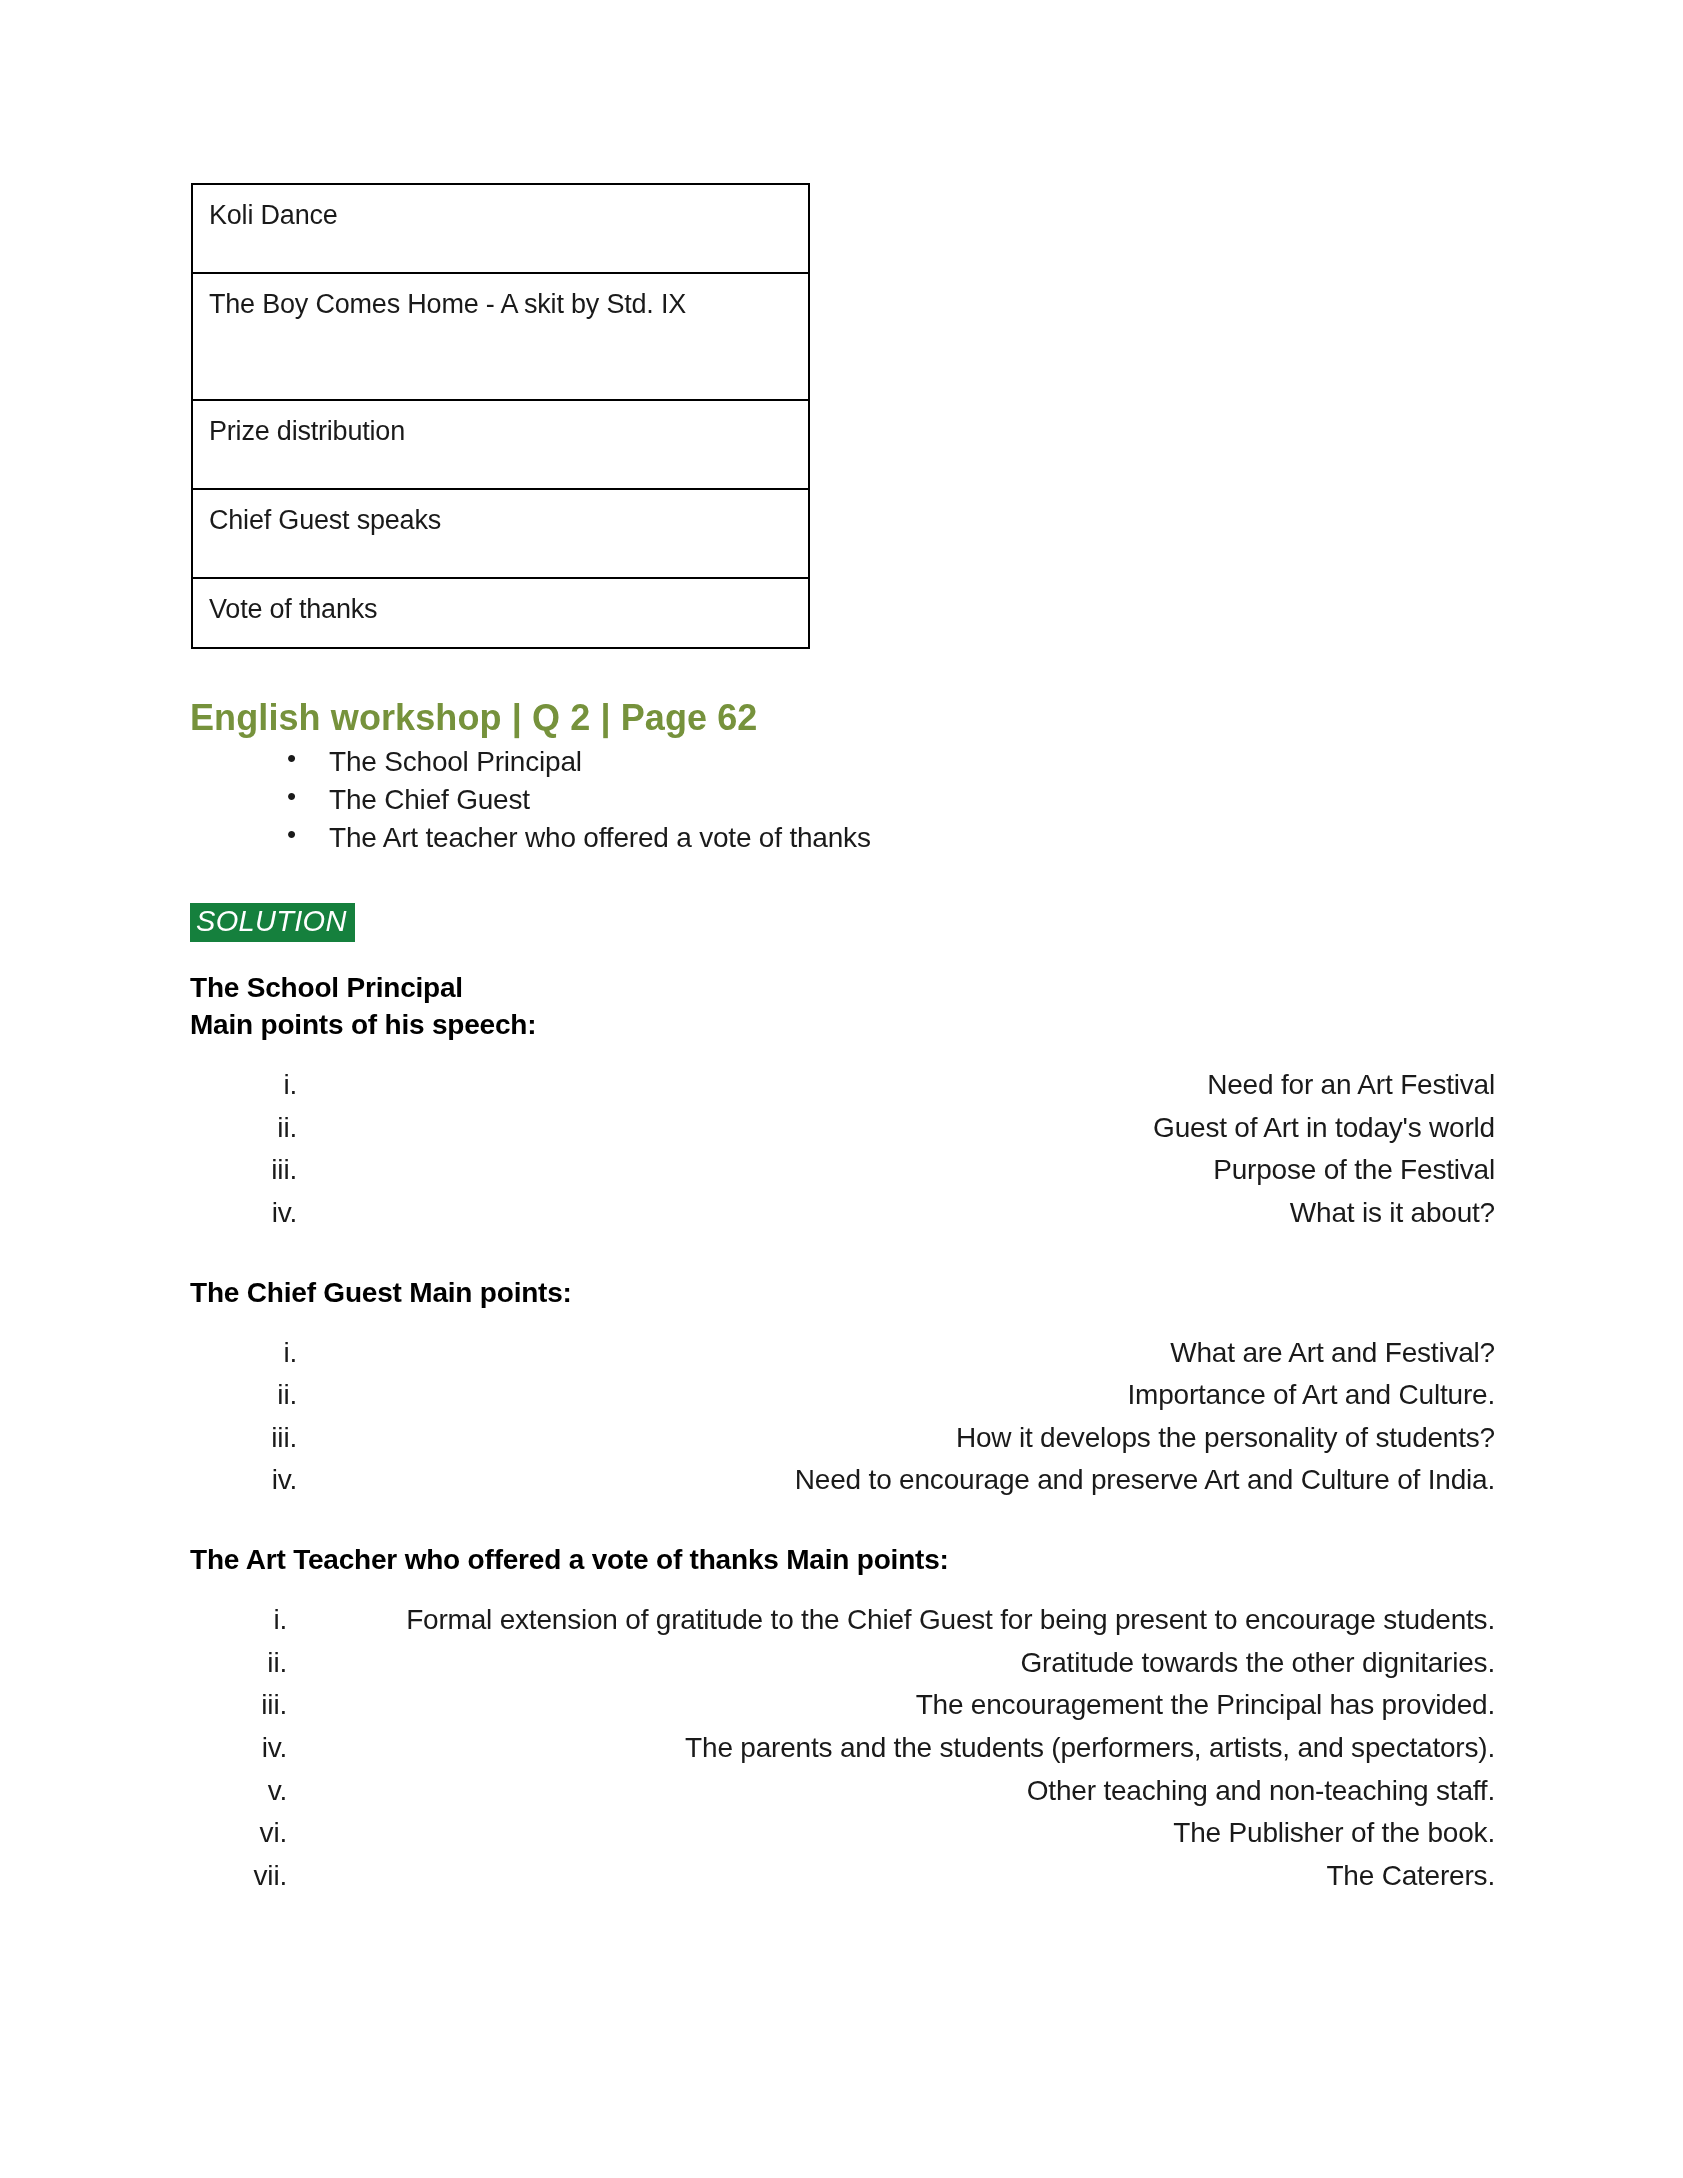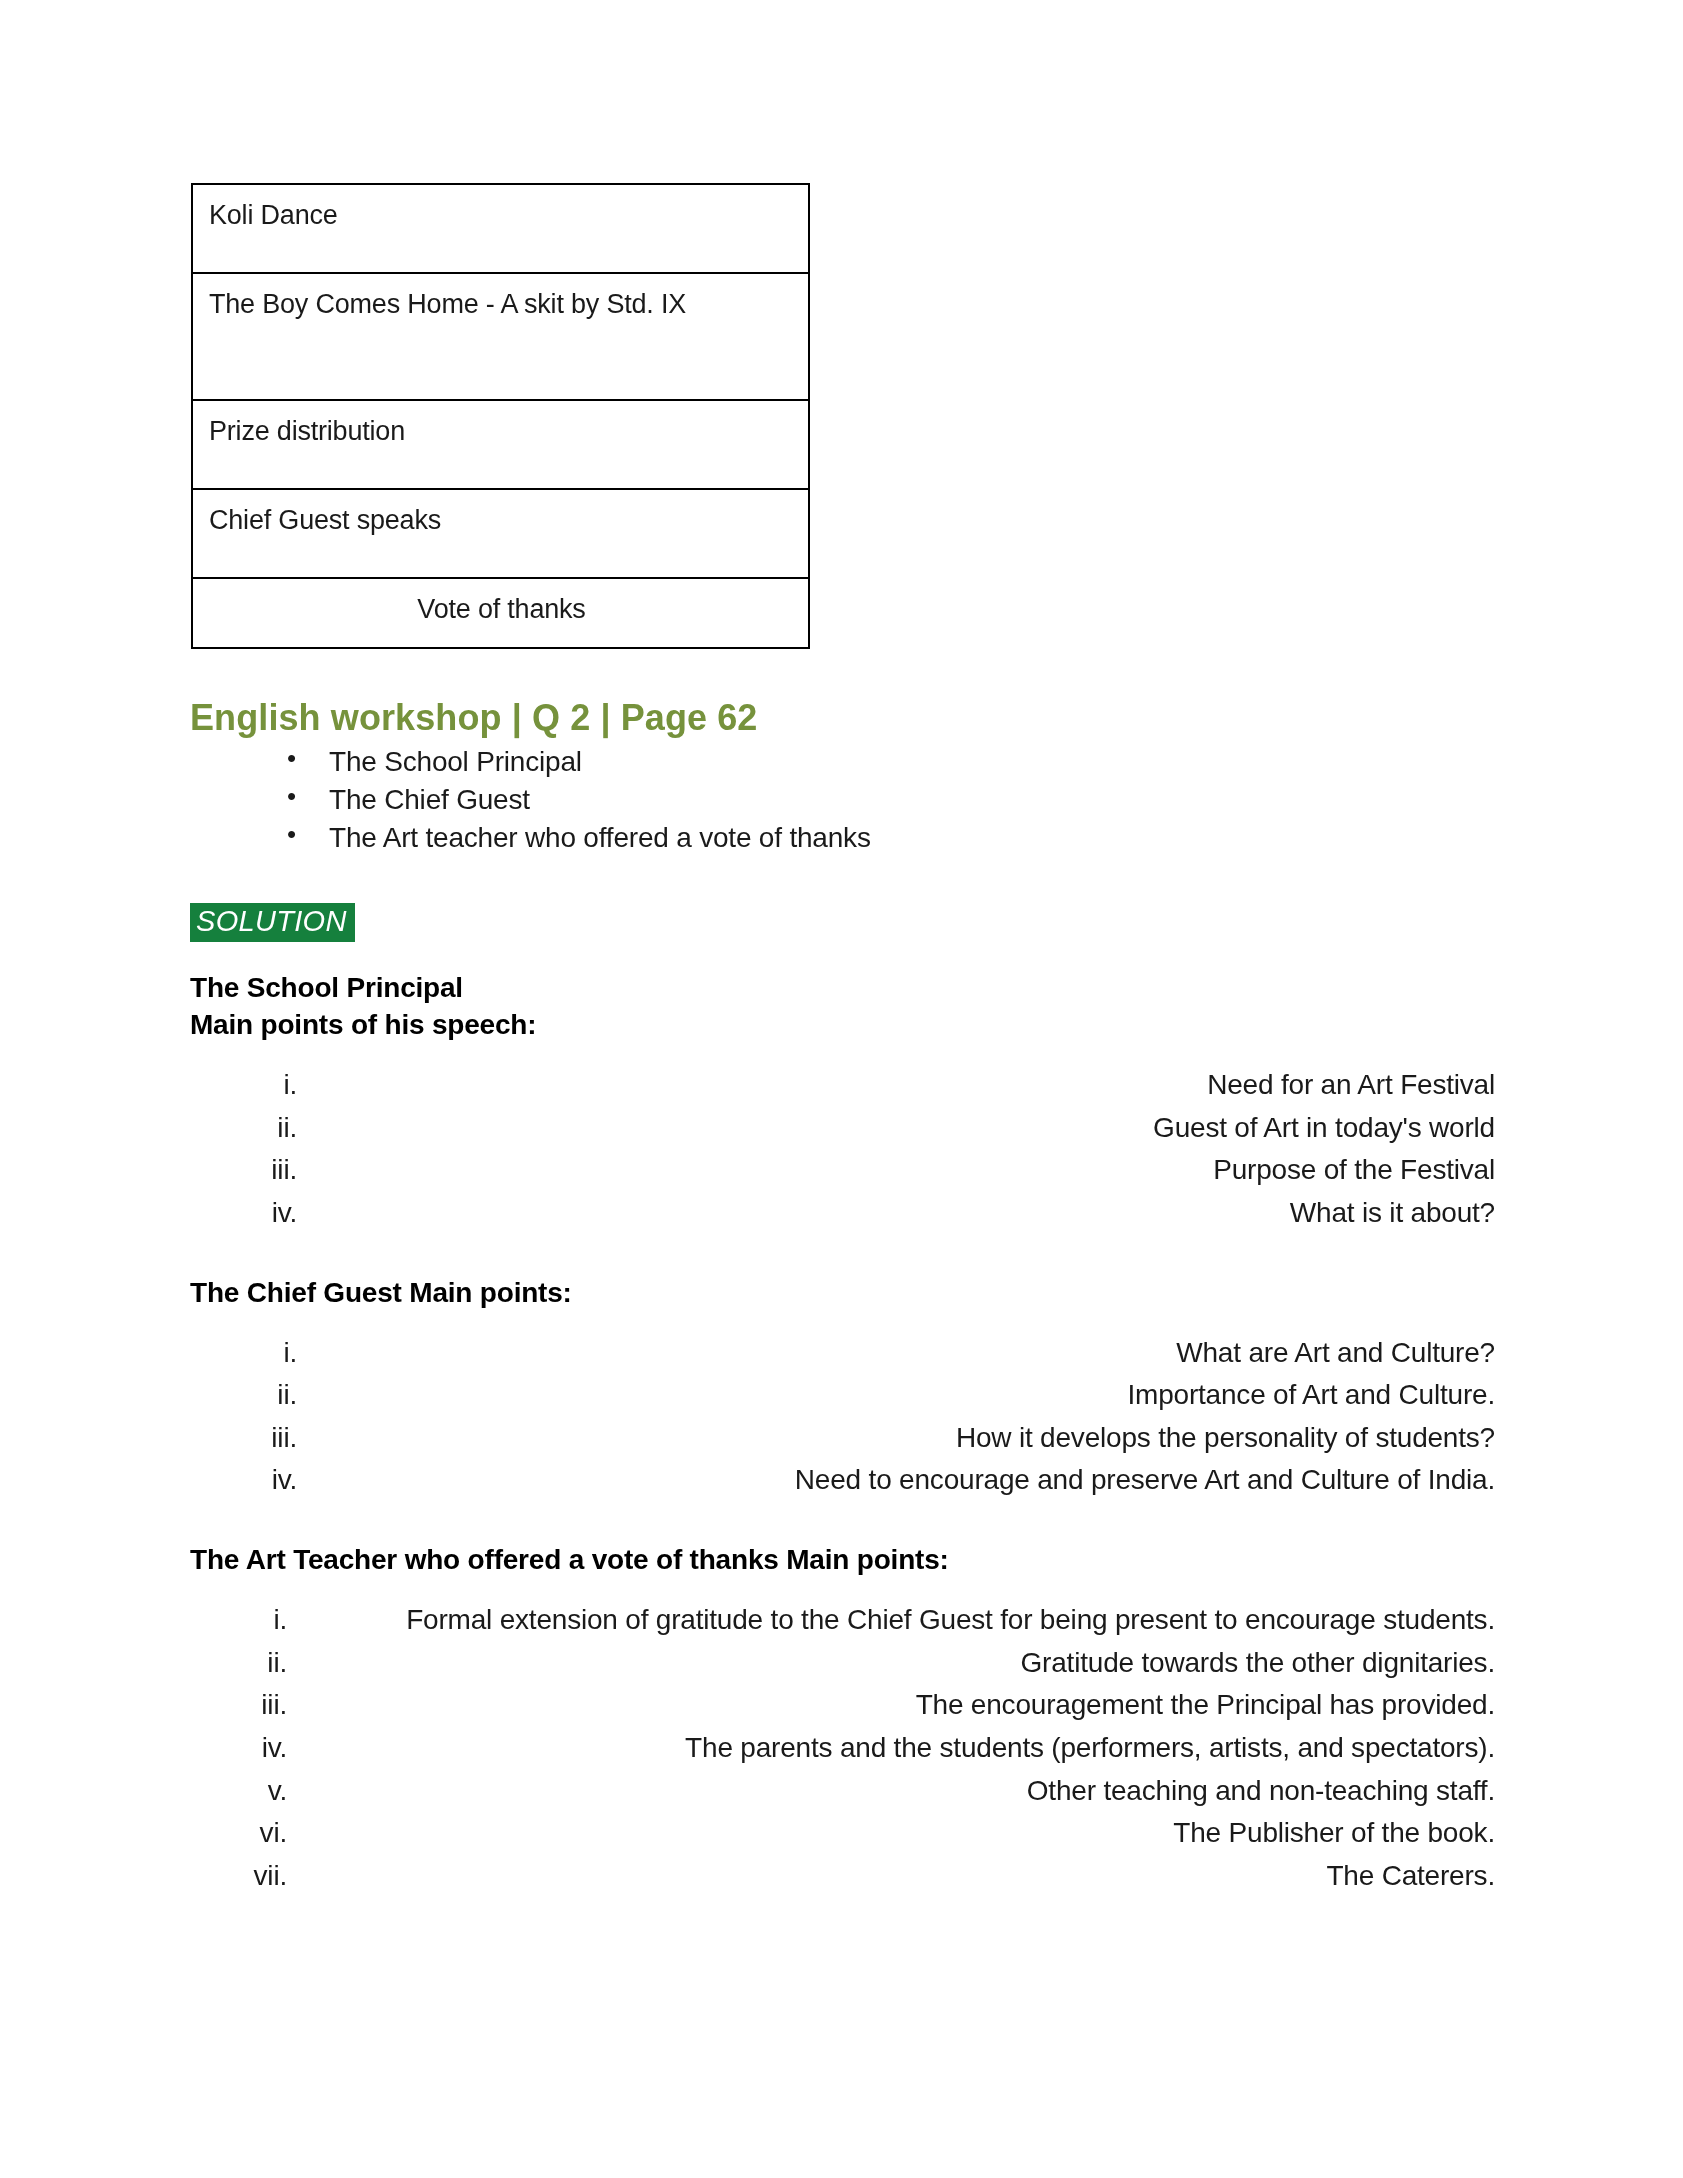--- a/index.html
+++ b/index.html
@@ -42,21 +42,21 @@
     border: 2.5px solid #000000;
     padding: 13px 14px 13px 16px;
     font-size: 27px;
     line-height: 1.32;
     vertical-align: top;
     color: #1a1a1a;
     letter-spacing: -0.2px;
   }
   .cell-tall { height: 61px; }
   .cell-two  { height: 99px; }
-  .cell-short{ height: 42px; padding-top: 11px; padding-bottom: 11px; text-align: center;}
+  .cell-short{ height: 42px; padding-top: 11px; padding-bottom: 11px;}
 
   
   .q-heading {
     margin: 48px 0 0 2px;
     font-size: 36px;
     font-weight: bold;
     color: #76923c;
     letter-spacing: 0.1px;
   }
   .intro {
@@ -185,21 +185,21 @@
     <div class="sec-title tight">Main points of his speech:</div>
     <ol class="roman">
       <li>Need for an Art Festival</li>
       <li>Guest of Art in today's world</li>
       <li>Purpose of the Festival</li>
       <li>What is it about?</li>
     </ol>
 
     <div class="sec-title spaced">The Chief Guest Main points:</div>
     <ol class="roman">
-      <li>What are Art and Culture?</li>
+      <li>What are Art and Festival?</li>
       <li>Importance of Art and Culture.</li>
       <li>How it develops the personality of students?</li>
       <li>Need to encourage and preserve Art and Culture of India.</li>
     </ol>
 
     <div class="sec-title spaced">The Art Teacher who offered a vote of thanks Main points:</div>
     <ol class="roman wide">
       <li>Formal extension of gratitude to the Chief Guest for being present to encourage students.</li>
       <li>Gratitude towards the other dignitaries.</li>
       <li>The encouragement the Principal has provided.</li>

